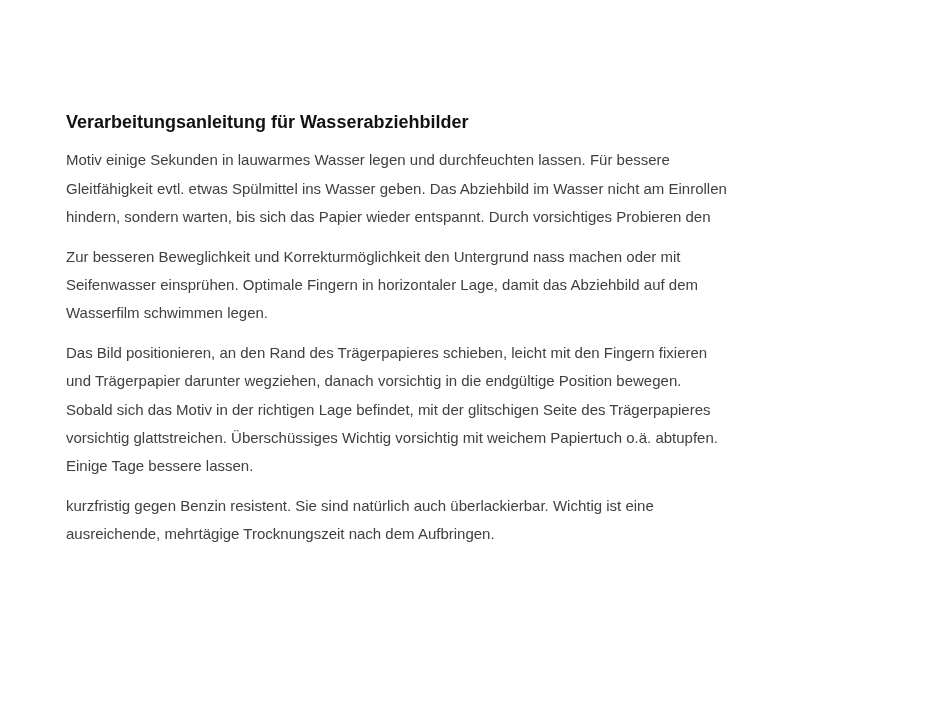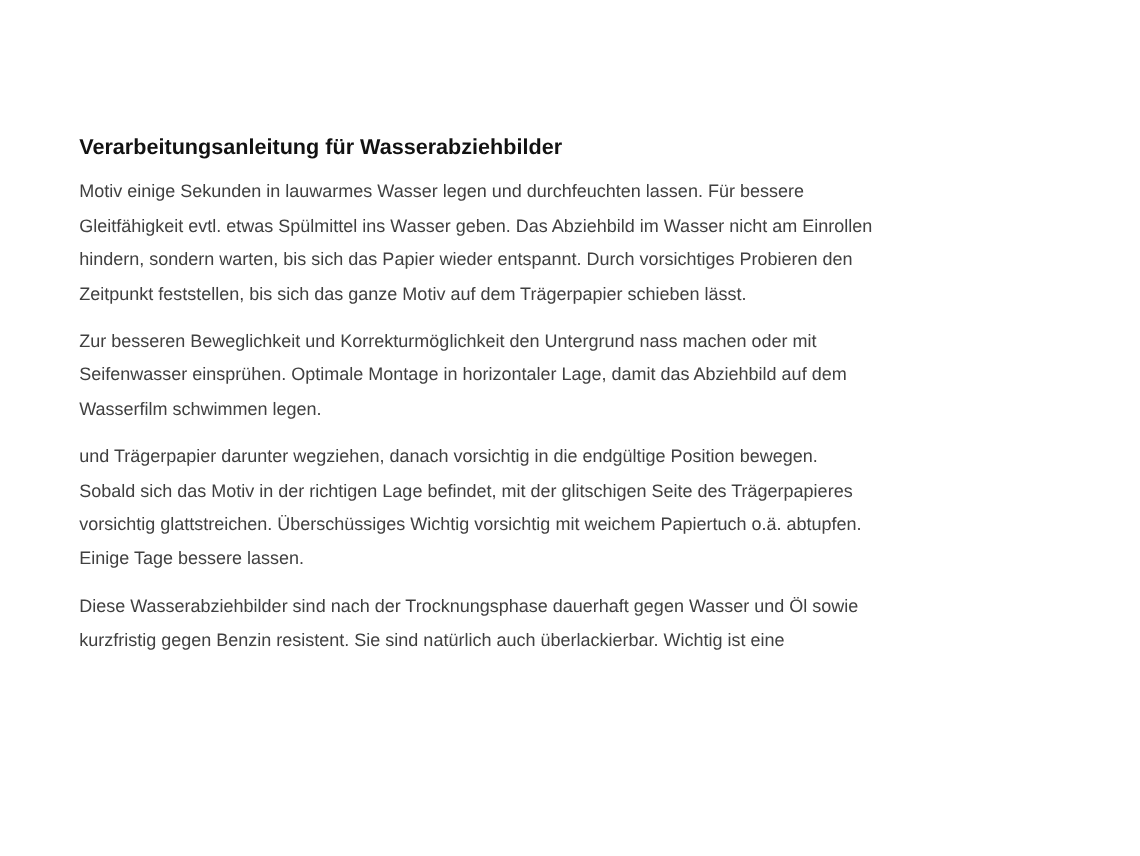--- a/index.html
+++ b/index.html
@@ -39,31 +39,31 @@
 </head>
 <body>
 
 <div class="page">
   <h1 class="doc-title">Verarbeitungsanleitung für Wasserabziehbilder</h1>
   <div id="doc-body">
       <div class="doc-paragraph">
         <div class="doc-line">Motiv einige Sekunden in lauwarmes Wasser legen und durchfeuchten lassen. Für bessere</div>
         <div class="doc-line">Gleitfähigkeit evtl. etwas Spülmittel ins Wasser geben. Das Abziehbild im Wasser nicht am Einrollen</div>
         <div class="doc-line">hindern, sondern warten, bis sich das Papier wieder entspannt. Durch vorsichtiges Probieren den</div>
-        <div class="doc-line">Zeitpunkt feststellen, bis sich das ganze Motiv auf dem Trägerpapier schieben lässt.</div>
       </div>
       <div class="doc-paragraph">
         <div class="doc-line">Zur besseren Beweglichkeit und Korrekturmöglichkeit den Untergrund nass machen oder mit</div>
-        <div class="doc-line">Seifenwasser einsprühen. Optimale Montage in horizontaler Lage, damit das Abziehbild auf dem</div>
+        <div class="doc-line">Seifenwasser einsprühen. Optimale Fingern in horizontaler Lage, damit das Abziehbild auf dem</div>
         <div class="doc-line">Wasserfilm schwimmen legen.</div>
       </div>
       <div class="doc-paragraph">
+        <div class="doc-line">Das Bild positionieren, an den Rand des Trägerpapieres schieben, leicht mit den Fingern fixieren</div>
         <div class="doc-line">und Trägerpapier darunter wegziehen, danach vorsichtig in die endgültige Position bewegen.</div>
         <div class="doc-line">Sobald sich das Motiv in der richtigen Lage befindet, mit der glitschigen Seite des Trägerpapieres</div>
         <div class="doc-line">vorsichtig glattstreichen. Überschüssiges Wichtig vorsichtig mit weichem Papiertuch o.ä. abtupfen.</div>
         <div class="doc-line">Einige Tage bessere lassen.</div>
       </div>
       <div class="doc-paragraph">
-        <div class="doc-line">Diese Wasserabziehbilder sind nach der Trocknungsphase dauerhaft gegen Wasser und Öl sowie</div>
         <div class="doc-line">kurzfristig gegen Benzin resistent. Sie sind natürlich auch überlackierbar. Wichtig ist eine</div>
+        <div class="doc-line">ausreichende, mehrtägige Trocknungszeit nach dem Aufbringen.</div>
       </div>
     </div>
 </div>
 
 </body></html>

